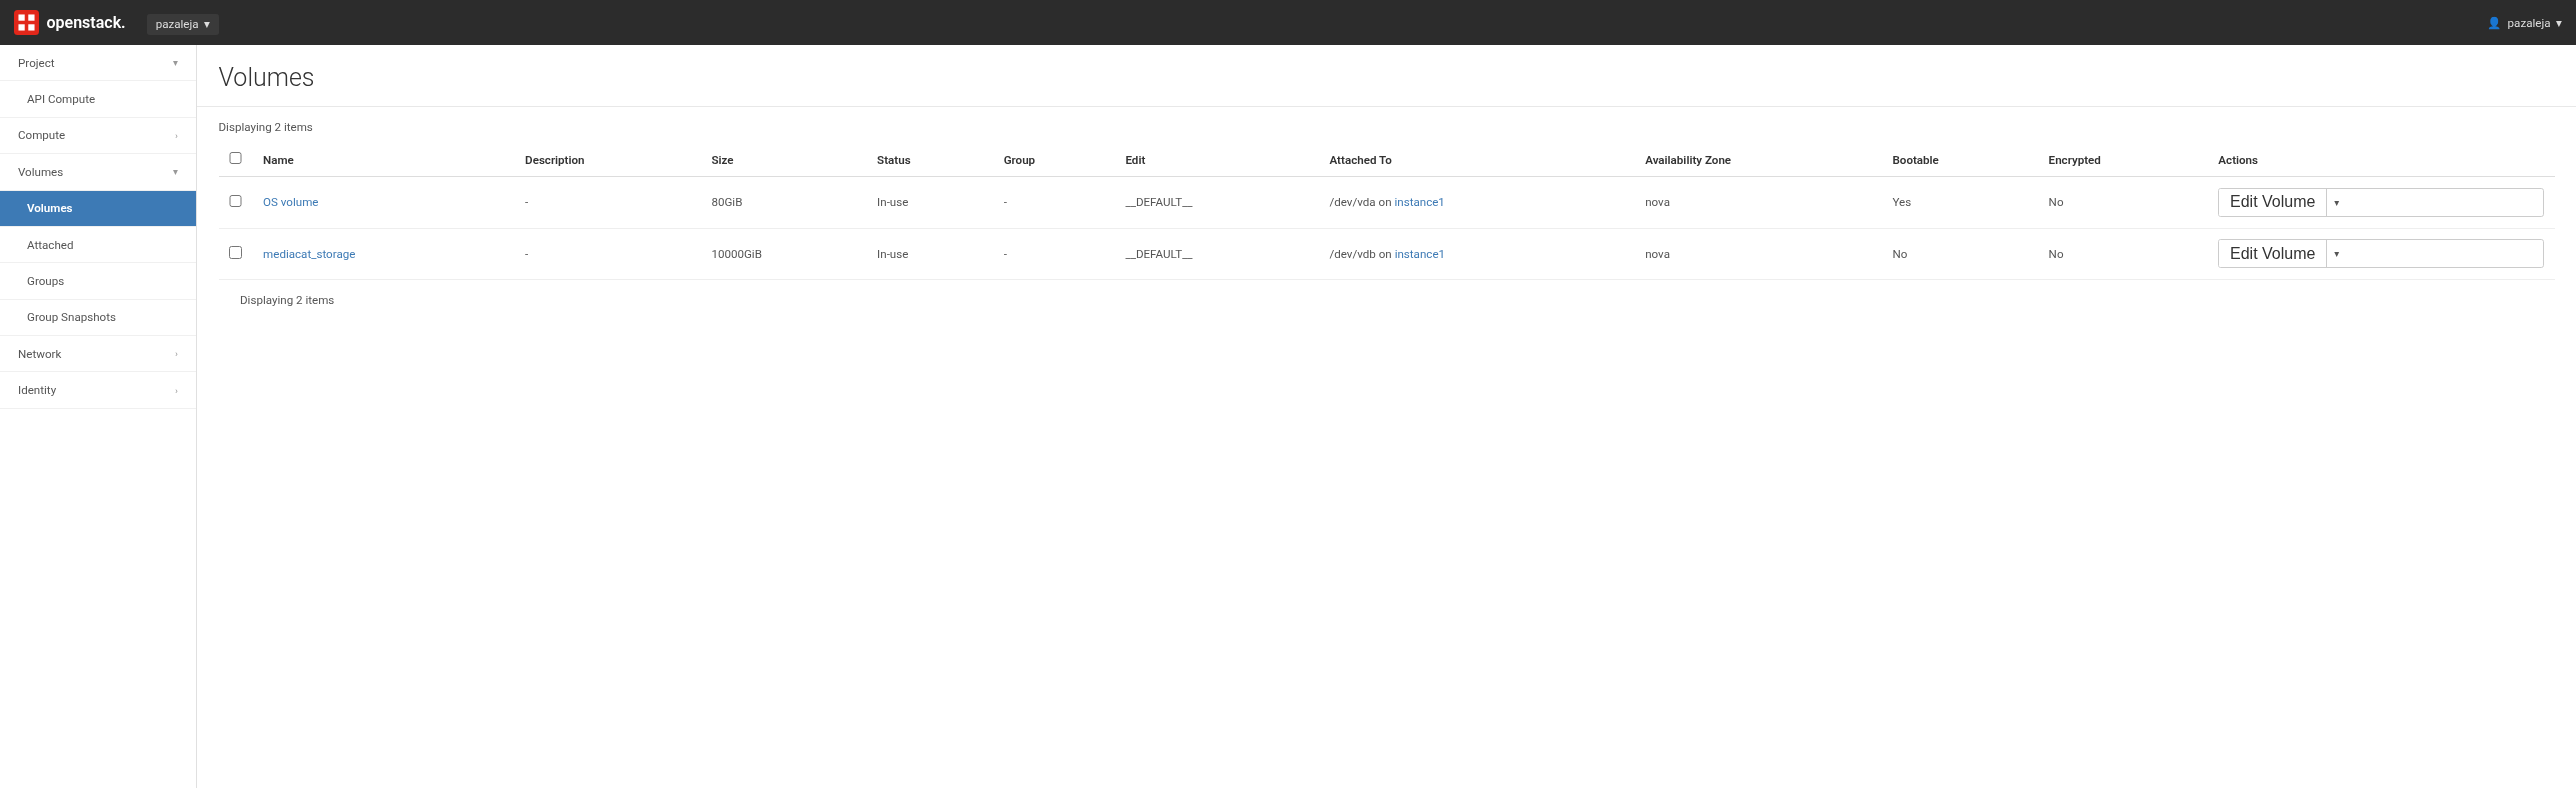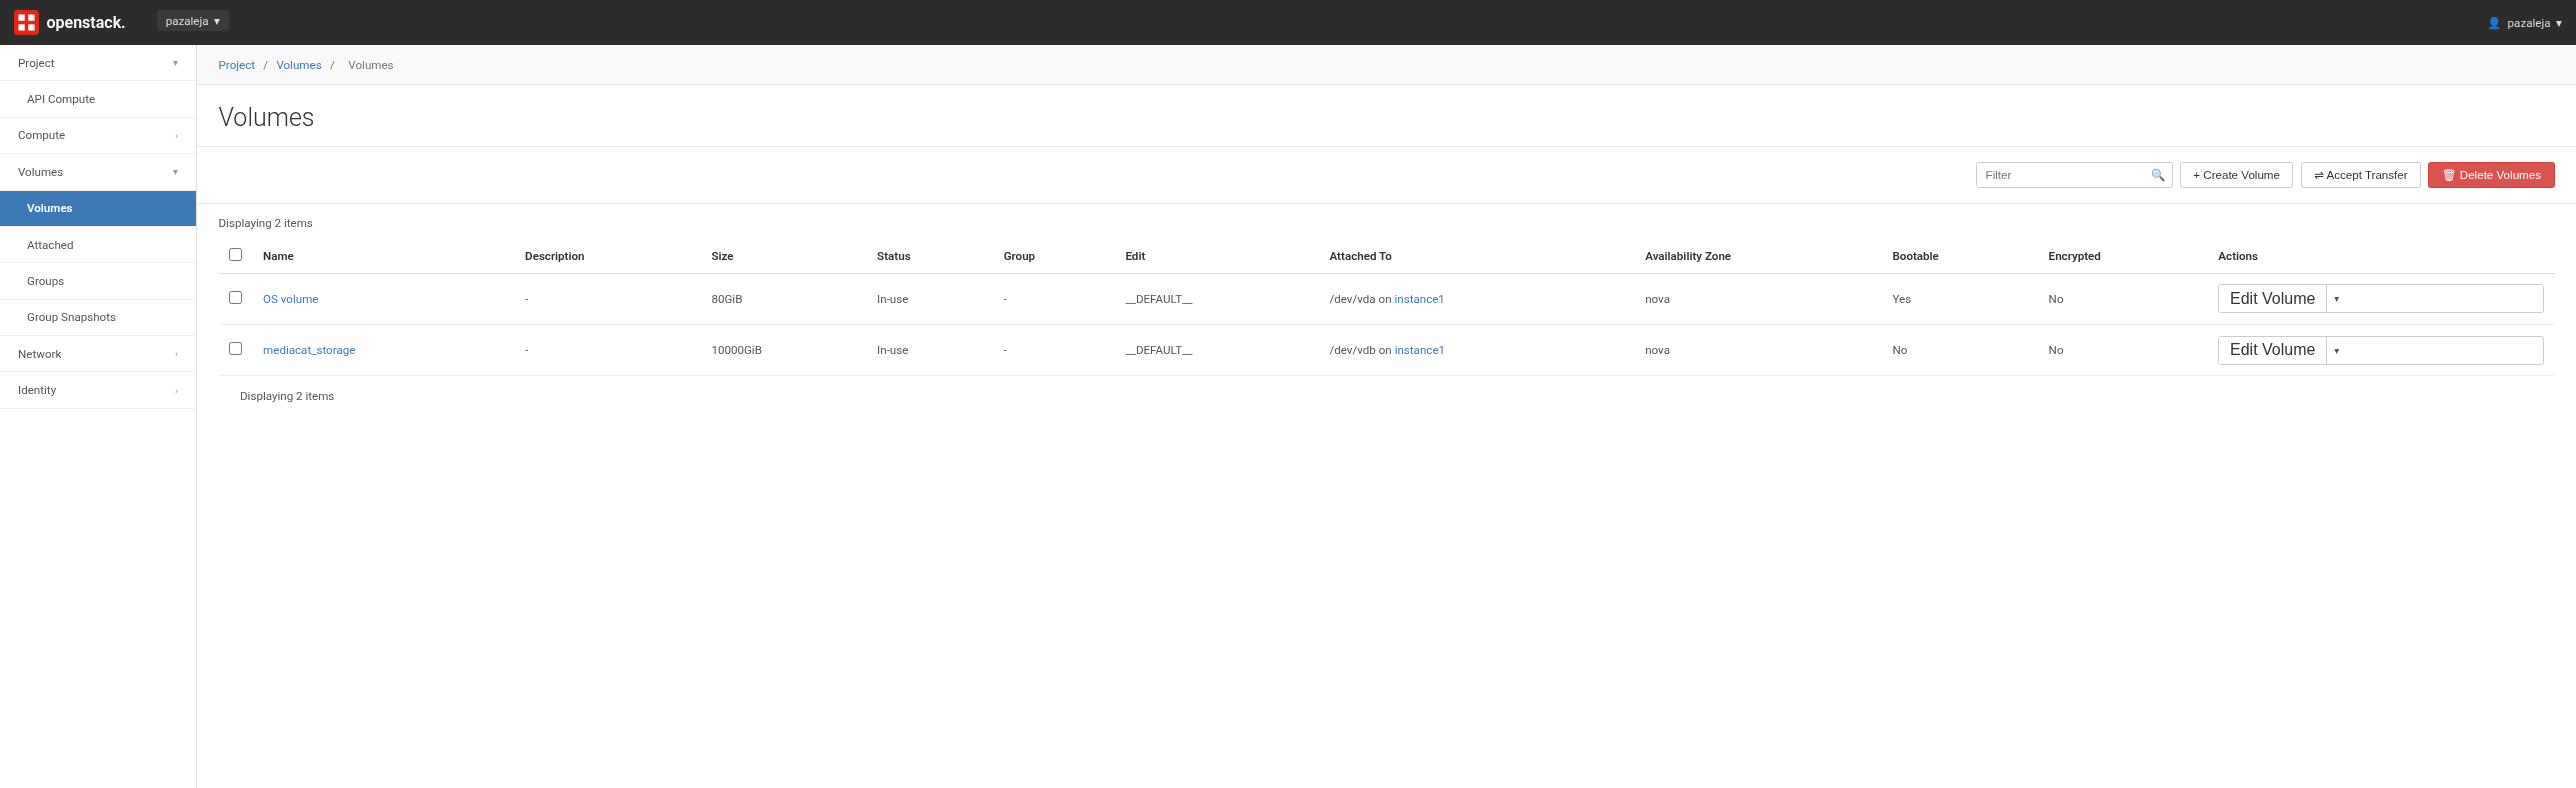--- a/index.html
+++ b/index.html
@@ -9,21 +9,21 @@
     .navbar {
       background: #2c2c2c;
       color: #fff;
       display: flex;
       align-items: center;
       padding: 0 14.3px;
       height: 45px;
       flex-shrink: 0;
       justify-content: space-between;
     }
-    .navbar-left { display: flex; align-items: flex-start; gap: 31px; }
+    .navbar-left { display: flex; align-items: flex-end; gap: 21px; }
     .navbar-brand { display: flex; align-items: center; gap: 7.2px; color: #fff; font-size: 16px; font-weight: 600; text-decoration: none; }
     .brand-icon { width: 25px; height: 25px; }
     .navbar-project {
       display: flex; align-items: center; gap: 5.4px;
       background: #3a3a3a; padding: 3.6px 9px; border-radius: 2.7px;
       color: #ddd; font-size: 11.6px; cursor: pointer;
     }
     .navbar-right { display: flex; align-items: center; gap: 5.4px; color: #ddd; font-size: 11.6px; cursor: pointer; }
 
     
@@ -256,41 +256,25 @@
       <span class="chevron">›</span>
     </div>
     <div class="sidebar-item">
       <span>Identity</span>
       <span class="chevron">›</span>
     </div>
   </aside>
 
   <main class="main">
 
-    <div class="breadcrumb">
-      <a>Project</a>
-      <span> / </span>
-      <a>Volumes</a>
-      <span> / </span>
-      <span>Volumes</span>
-    </div>
 
     <div class="page-header">
       <h1 class="page-title">Volumes</h1>
     </div>
 
-    <div class="toolbar">
-      <div class="filter-input-wrapper">
-        <input class="filter-input" type="text" placeholder="Filter" style="">
-        <span class="filter-icon">🔍</span>
-      </div>
-      <button class="btn btn-default">+ Create Volume</button>
-      <button class="btn btn-default">⇌ Accept Transfer</button>
-      <button class="btn btn-danger">🗑 Delete Volumes</button>
-    </div>
 
     <div class="table-section">
       <div class="displaying-count">Displaying 2 items</div>
 
       <table>
         <thead>
           <tr>
             <th class="checkbox-cell">
               <input type="checkbox" style="">
             </th>

